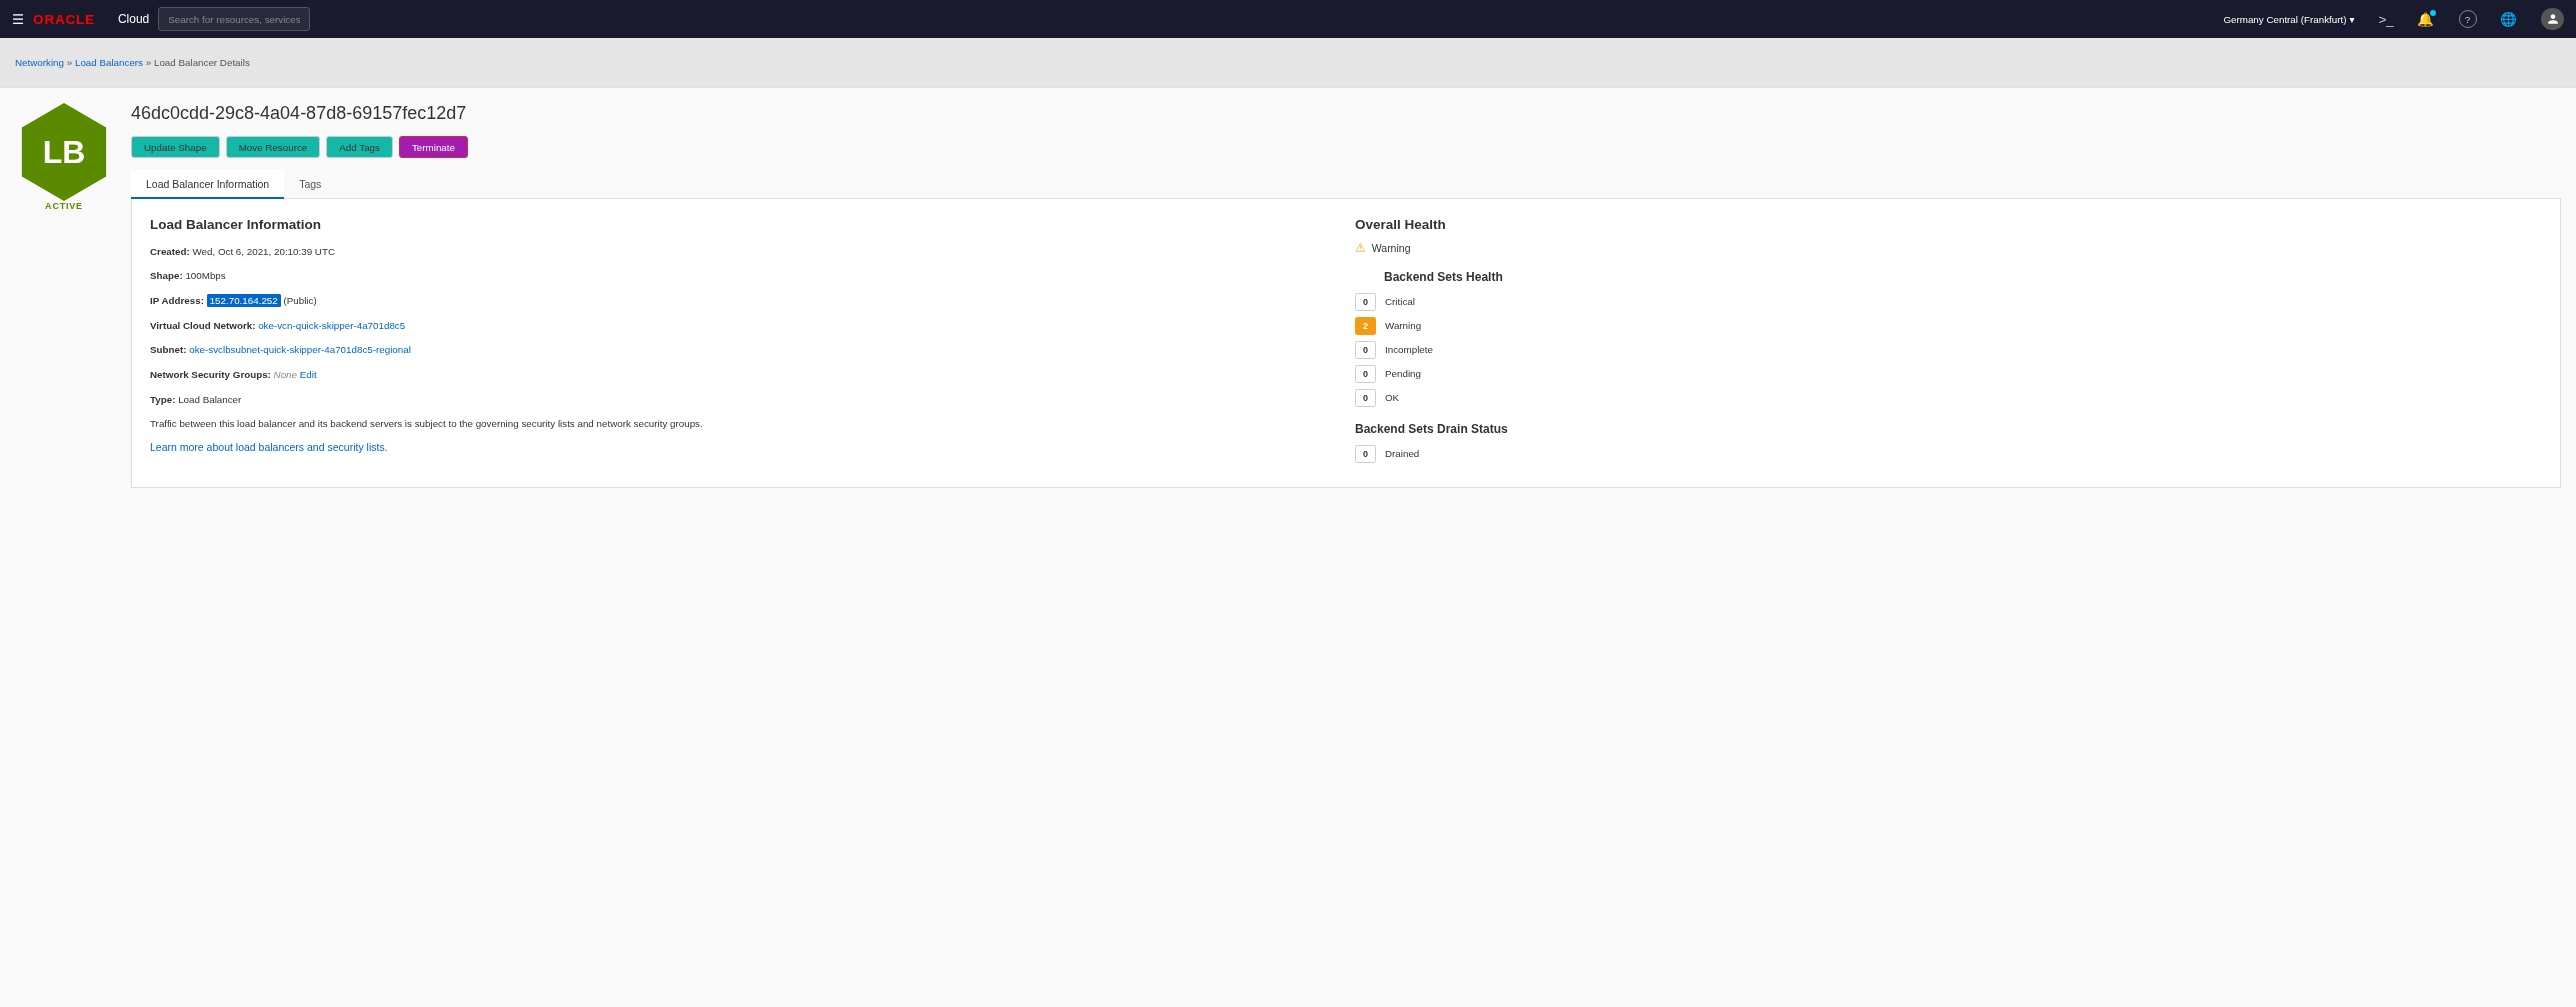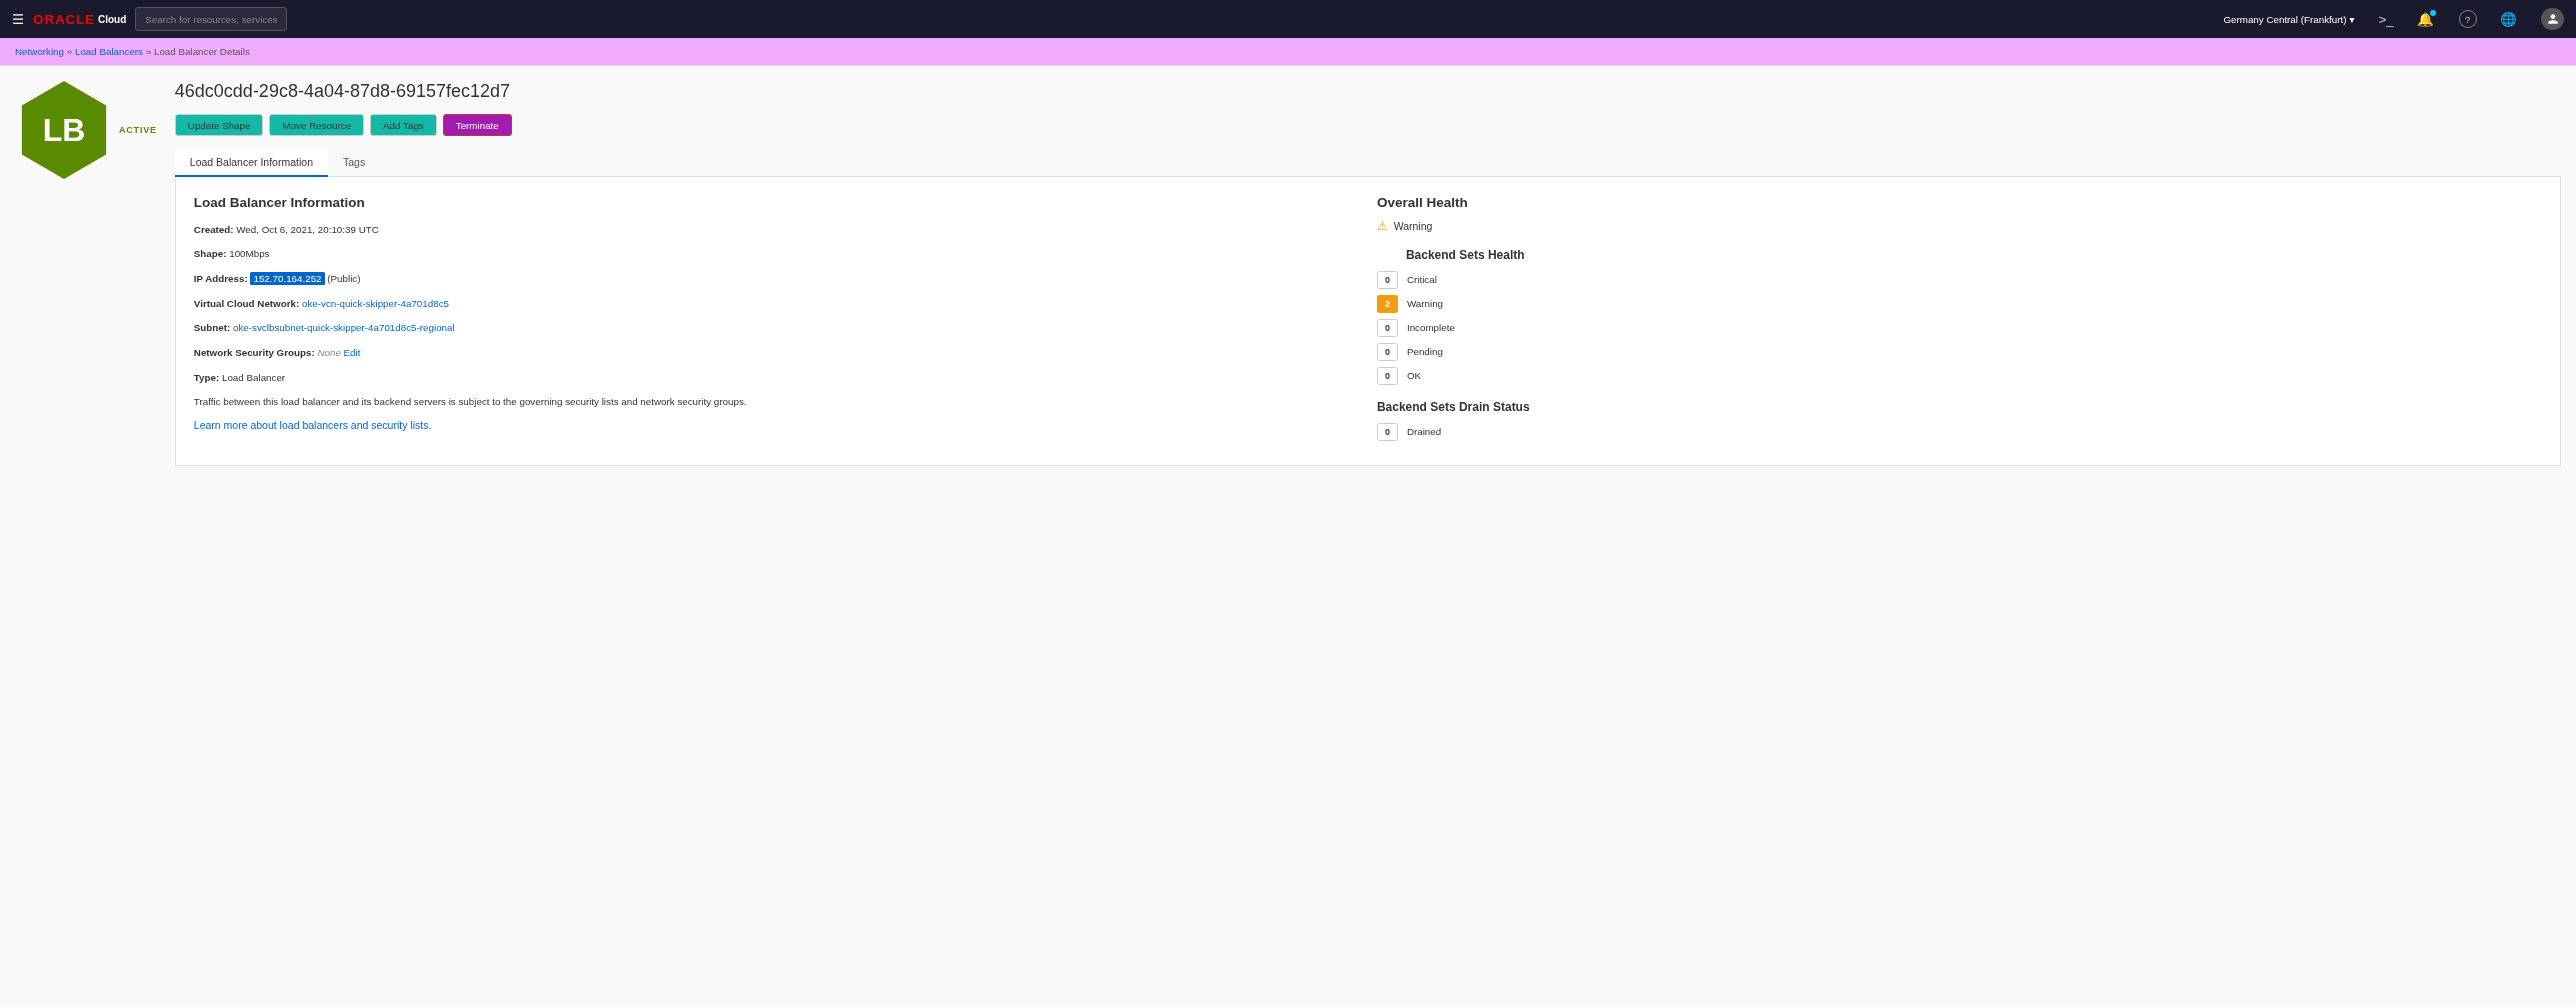--- a/index.html
+++ b/index.html
@@ -11,21 +11,21 @@
       display: flex;
       align-items: center;
       padding: 0 12px;
       height: 38px;
       gap: 12px;
     }
     .header-left { display: flex; align-items: center; gap: 9px; }
     .hamburger { color: #fff; font-size: 13.5px; cursor: pointer; }
     .oracle-logo { display: flex; align-items: center; gap: 3px; text-align: center; }
     .oracle-logo .oracle-text { color: #f80000; font-weight: bold; font-size: 13.5px; letter-spacing: 0.8px; }
-    .oracle-logo .cloud-text { color: #fff; font-size: 10px; font-weight: 700; }
+    .oracle-logo .cloud-text { color: #fff; font-size: 12px; font-weight: 400; margin-left: 20px; }
     .search-bar {
       flex: 1;
       max-width: 482px;
       height: 24px;
       border: 0.8px solid #555;
       border-radius: 3px;
       padding: 0 9px;
       background: #2a2a3e;
       color: #ccc;
       font-size: 9.8px;
@@ -51,34 +51,34 @@
     .avatar-circle {
       width: 22.6px; height: 22.6px;
       border-radius: 50%;
       background: #555;
       display: flex; align-items: center; justify-content: center;
       color: #fff; font-size: 9px; cursor: pointer;
     }
 
     
     .breadcrumb {
-      padding: 8px 15px;
+      padding: 19px 15px;
       font-size: 9.8px;
       color: #555;
-      background: #f0abfc;
+      background: #e5e5e5;
       border-bottom: 0.8px solid #e0e0e0;
     }
     .breadcrumb a { color: #0066cc; text-decoration: none; }
 
     
     .main-content { padding: 15px; background: #f9f9f9; min-height: calc(100vh - 75px); }
 
     
     .resource-header { display: flex; align-items: flex-start; gap: 18px; margin-bottom: 15px; }
-    .hexagon-container { display: flex; flex-direction: row; align-items: center; gap: 6px; }
+    .hexagon-container { display: flex; flex-direction: column; align-items: center; }
     .hexagon {
       width: 98px;
       height: 98px;
       background: #5a8a00;
       clip-path: polygon(50% 0%, 93% 25%, 93% 75%, 50% 100%, 7% 75%, 7% 25%);
       display: flex;
       align-items: center;
       justify-content: center;
       color: #fff;
       font-size: 32px;

